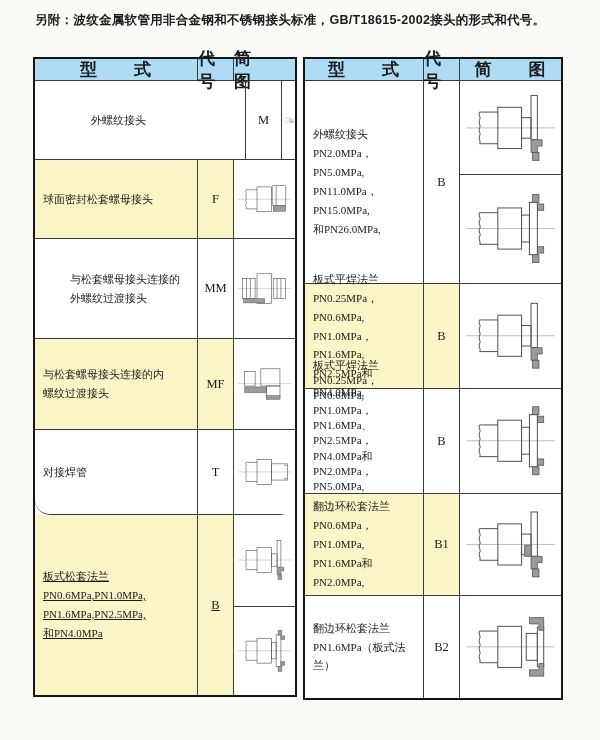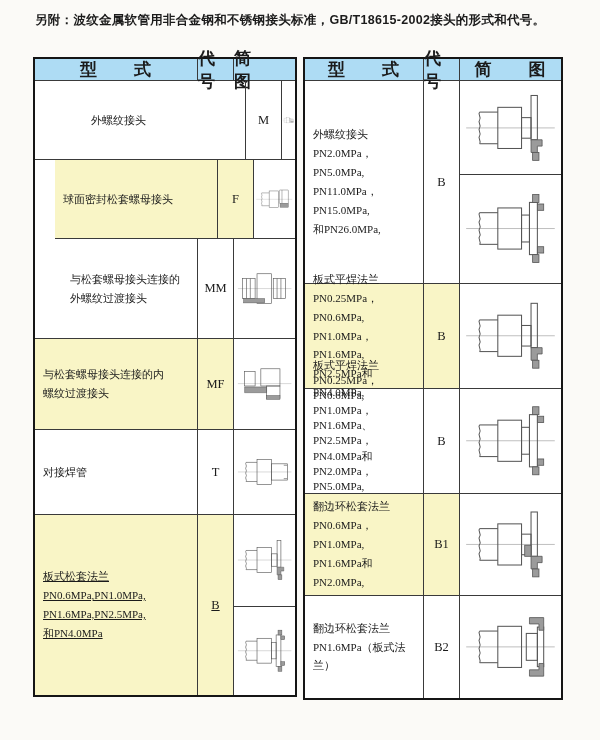--- a/index.html
+++ b/index.html
@@ -90,21 +90,21 @@
             <rect class="ln" x="44" y="19" width="30" height="52"></rect>
             <rect class="ln" x="74" y="26" width="14" height="38"></rect>
             <rect class="ln" x="88" y="32" width="24" height="22"></rect>
             <line class="ln" x1="95" y1="32" x2="95" y2="54"></line>
             <line class="ln" x1="102" y1="32" x2="102" y2="54"></line>
             <rect class="g" x="86" y="56" width="28" height="10"></rect>
           </svg>
         </div>
       </div>
     </div>
-    <div class="row" style="flex: 0 0 79px; margin-left: 20px;">
+    <div class="row" style="flex: 0 0 79px;">
       <div class="cell type-cell hl" style="flex: 0 0 163px;">球面密封松套螺母接头</div>
       <div class="cell code-cell hl" style="flex: 0 0 36px;">F</div>
       <div class="cell diag-col">
         <div class="diag-sub">
           <svg viewBox="0 0 120 90" preserveAspectRatio="xMidYMid meet">
             <line class="cl" x1="4" y1="45" x2="116" y2="45"></line>
             <path class="ln" d="M21,25 c-3,3 3,7 0,10 c-3,3 3,7 0,10 c-3,3 3,7 0,10 c-3,3 3,7 0,10"></path>
             <line class="ln" x1="21" y1="25" x2="44" y2="25"></line>
             <line class="ln" x1="21" y1="65" x2="44" y2="65"></line>
             <rect class="ln" x="44" y="19" width="30" height="52"></rect>
@@ -145,21 +145,21 @@
             <line class="cl" x1="4" y1="45" x2="116" y2="45"></line>
             <rect class="ln" x="18" y="20" width="22" height="30"></rect>
             <rect class="ln" x="52" y="14" width="40" height="36"></rect>
             <path class="g" d="M18,52 h46 v12 h-46 z"></path>
             <rect class="ln" x="64" y="50" width="28" height="26"></rect>
             <rect class="g" x="64" y="70" width="28" height="8"></rect>
           </svg>
         </div>
       </div>
     </div>
-    <div class="row" style="flex: 0 0 85px;">
+    <div class="row" style="flex: 0 0 85px; border-radius: 15px;">
       <div class="cell type-cell" style="flex: 0 0 163px;">对接焊管</div>
       <div class="cell code-cell" style="flex: 0 0 36px;">T</div>
       <div class="cell diag-col">
         <div class="diag-sub">
           <svg viewBox="0 0 120 90" preserveAspectRatio="xMidYMid meet">
             <line class="cl" x1="4" y1="45" x2="116" y2="45"></line>
             <path class="ln" d="M21,25 c-3,3 3,7 0,10 c-3,3 3,7 0,10 c-3,3 3,7 0,10 c-3,3 3,7 0,10"></path>
             <line class="ln" x1="21" y1="25" x2="44" y2="25"></line>
             <line class="ln" x1="21" y1="65" x2="44" y2="65"></line>
             <rect class="ln" x="44" y="19" width="30" height="52"></rect>

